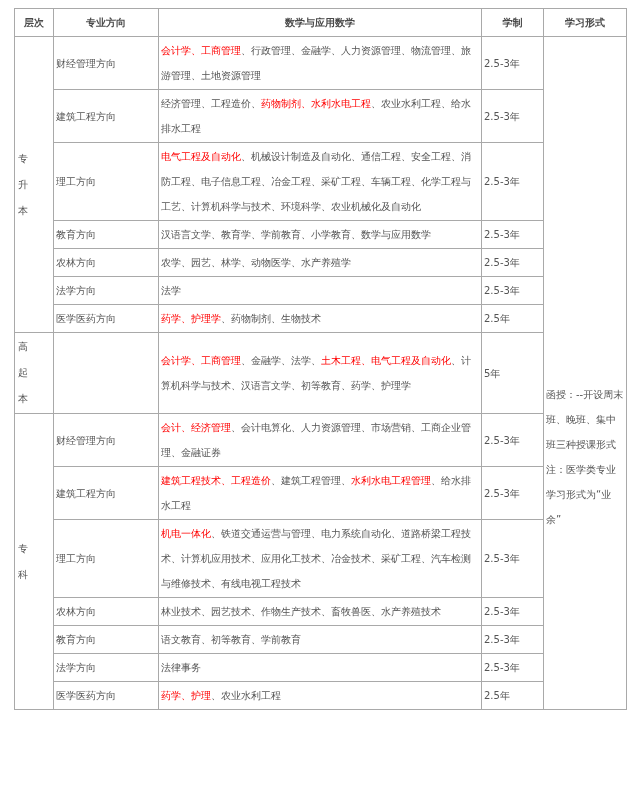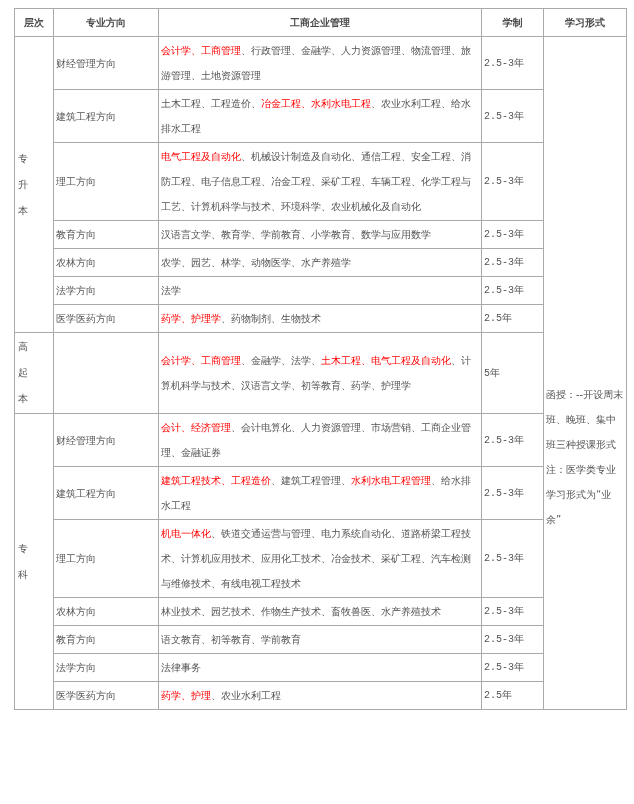--- a/index.html
+++ b/index.html
@@ -45,21 +45,21 @@
   }
   td.level {
     text-align: left;
     padding-left: 3px;
     line-height: 26px;
     vertical-align: middle;
   }
   td.level .lv-char { display: block; }
   td.direction { text-align: left; margin-top: 32px; }
   td.majors    { text-align: left; }
-  td.duration  { text-align: left; white-space: nowrap; overflow: hidden; font-family: Liberation Mono, monospace; }
+  td.duration  { text-align: left; white-space: nowrap; overflow: hidden; }
   td.study-form {
     vertical-align: top;
     padding-top: 345px;
     line-height: 25px;
   }
   .red { color: #ff0000; margin-top: 12px; }
   .sf-para { margin: 0; }
 </style>
 </head>
 <body>
@@ -70,21 +70,21 @@
       <col class="c-level">
         <col class="c-dir">
         <col class="c-majors">
         <col class="c-dur">
         <col class="c-form">
     </colgroup>
     <thead>
       <tr>
         <th>层次</th>
         <th>专业方向</th>
-        <th>工商企业管理</th>
+        <th>数学与应用数学</th>
         <th>学制</th>
         <th>学习形式</th>
       </tr>
     </thead>
     <tbody>
         <tr>
           <td class="level" rowspan="7">
             <span class="lv-char">专</span>
             <span class="lv-char">升</span>
             <span class="lv-char">本</span>
@@ -92,21 +92,21 @@
           <td class="direction">财经管理方向</td>
           <td class="majors"><span class="red">会计学、工商管理</span><span>、行政管理、金融学、人力资源管理、物流管理、旅游管理、土地资源管理</span></td>
           <td class="duration">2.5-3年</td>
           <td class="study-form" rowspan="15">
             <div class="sf-para">函授：--开设周末班、晚班、集中班三种授课形式</div>
             <div class="sf-para">注：医学类专业学习形式为“业余”</div>
           </td>
         </tr>
         <tr>
           <td class="direction">建筑工程方向</td>
-          <td class="majors"><span>土木工程、工程造价、</span><span class="red">冶金工程、水利水电工程</span><span>、农业水利工程、给水排水工程</span></td>
+          <td class="majors"><span>经济管理、工程造价、</span><span class="red">药物制剂、水利水电工程</span><span>、农业水利工程、给水排水工程</span></td>
           <td class="duration">2.5-3年</td>
         </tr>
         <tr>
           <td class="direction">理工方向</td>
           <td class="majors"><span class="red">电气工程及自动化</span><span>、机械设计制造及自动化、通信工程、安全工程、消防工程、电子信息工程、冶金工程、采矿工程、车辆工程、化学工程与工艺、计算机科学与技术、环境科学、农业机械化及自动化</span></td>
           <td class="duration">2.5-3年</td>
         </tr>
         <tr>
           <td class="direction">教育方向</td>
           <td class="majors"><span>汉语言文学、教育学、学前教育、小学教育、数学与应用数学</span></td>

